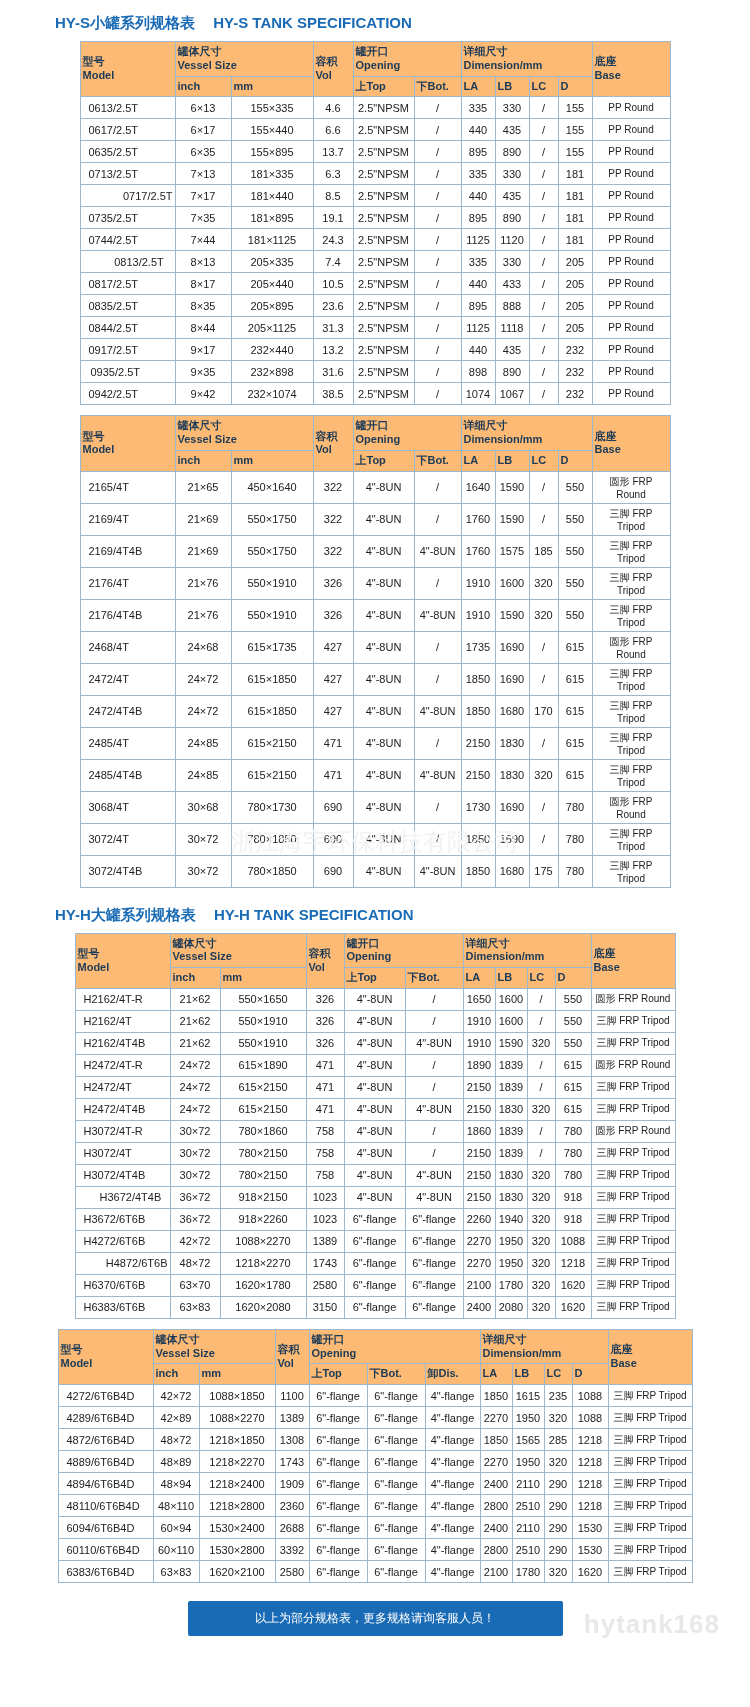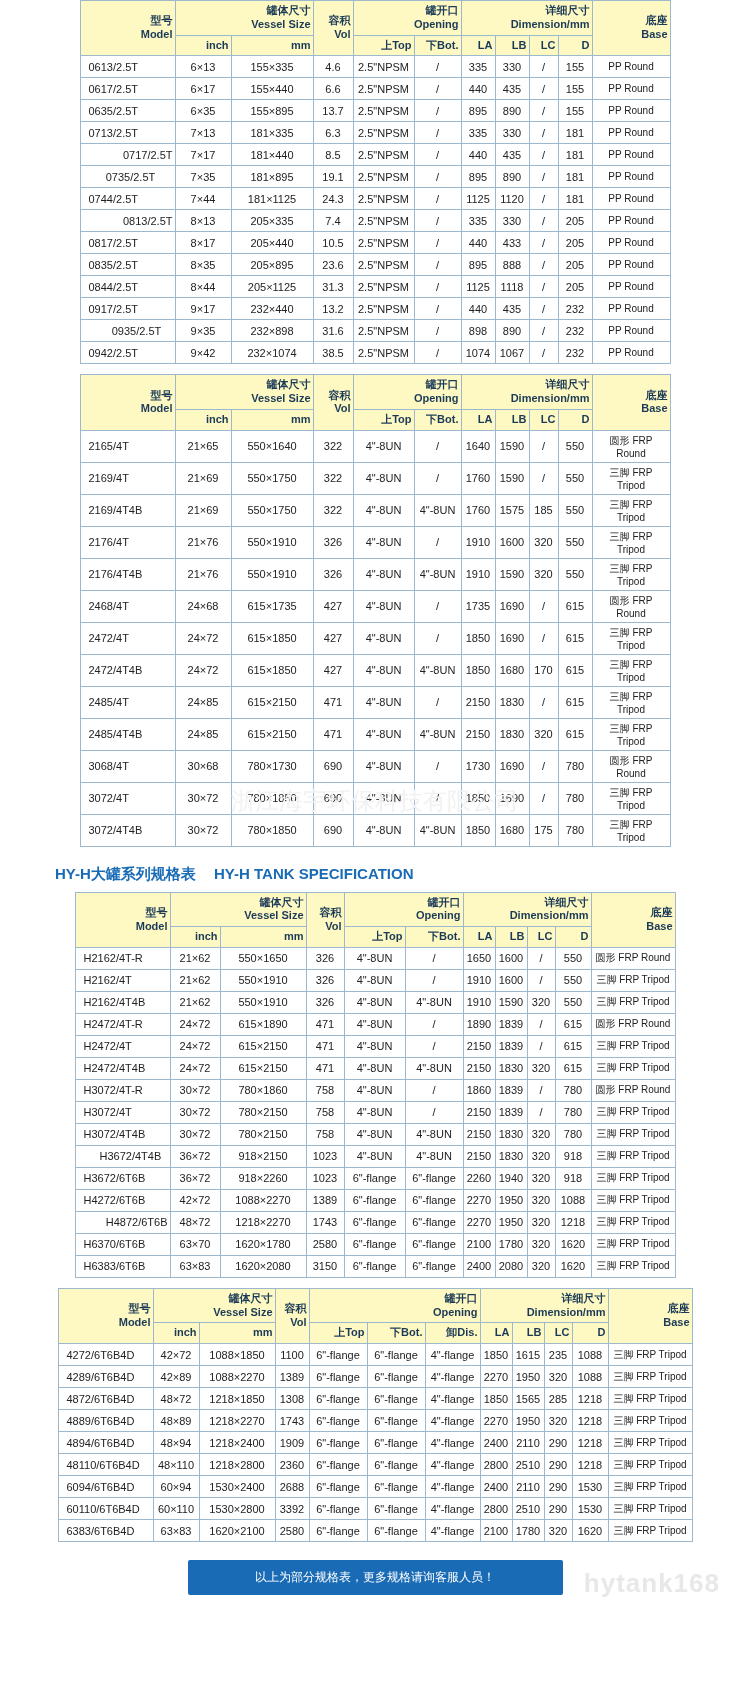--- a/index.html
+++ b/index.html
@@ -24,27 +24,27 @@
   table{
     border-collapse:collapse;
     margin:0 auto;
     background:#fff;
     table-layout:fixed;
   }
   table, th, td{
     border:1px solid #9cb8cf;
   }
   th{
-    background:#fef9c3;
+    background:#fdba74;
     color:#1b3a57;
     font-weight:bold;
     font-size:11px;
     line-height:1.25;
     padding:3px 2px;
-    text-align:right;
+    text-align:left;
   }
   td{
     font-size:11px;
     padding:3px 2px;
     text-align:center;
     color:#222;
     height:15px;
     background:#fff;
   }
   .hdr-cn{display:block;font-size:11px;}
@@ -80,20 +80,24 @@
     font-weight:normal;
     pointer-events:none;
   }
 </style>
 </head>
 <body>
 
 <div class="page">
 
   <div class="section">
+    <div class="sec-title">
+      <span class="cn">HY-S小罐系列规格表</span>
+      <span class="en">HY-S TANK SPECIFICATION</span>
+    </div>
     <table id="tbl0">
       <colgroup>
         <col style="width:95px">
           <col style="width:56px">
           <col style="width:82px">
           <col style="width:40px">
         <col style="width:61px">
           <col style="width:47px">
           <col style="width:34px">
           <col style="width:34px">
@@ -199,21 +203,21 @@
             <td>8.5</td>
             <td>2.5"NPSM</td>
             <td>/</td>
             <td>440</td>
             <td>435</td>
             <td>/</td>
             <td>181</td>
             <td style="font-size: 10px;">PP Round</td>
           </tr>
           <tr>
-            <td style="text-align: center; padding-left: 8px;">0735/2.5T</td>
+            <td style="text-align: left; padding-left: 8px;">0735/2.5T</td>
             <td>7×35</td>
             <td>181×895</td>
             <td>19.1</td>
             <td>2.5"NPSM</td>
             <td>/</td>
             <td>895</td>
             <td>890</td>
             <td>/</td>
             <td>181</td>
             <td style="font-size: 10px;">PP Round</td>
@@ -225,21 +229,21 @@
             <td>24.3</td>
             <td>2.5"NPSM</td>
             <td>/</td>
             <td>1125</td>
             <td>1120</td>
             <td>/</td>
             <td>181</td>
             <td style="font-size: 10px;">PP Round</td>
           </tr>
           <tr>
-            <td style="text-align: right; padding-left: 25px; margin-left: 48px;">0813/2.5T</td>
+            <td style="text-align: center; padding-left: 25px; margin-left: 48px;">0813/2.5T</td>
             <td>8×13</td>
             <td>205×335</td>
             <td>7.4</td>
             <td>2.5"NPSM</td>
             <td>/</td>
             <td>335</td>
             <td>330</td>
             <td>/</td>
             <td>205</td>
             <td style="font-size: 10px;">PP Round</td>
@@ -290,21 +294,21 @@
             <td>13.2</td>
             <td>2.5"NPSM</td>
             <td>/</td>
             <td>440</td>
             <td>435</td>
             <td>/</td>
             <td>232</td>
             <td style="font-size: 10px;">PP Round</td>
           </tr>
           <tr>
-            <td style="text-align: center; padding-left: 20px;">0935/2.5T</td>
+            <td style="text-align: left; padding-left: 10px;">0935/2.5T</td>
             <td>9×35</td>
             <td>232×898</td>
             <td>31.6</td>
             <td>2.5"NPSM</td>
             <td>/</td>
             <td>898</td>
             <td>890</td>
             <td>/</td>
             <td>232</td>
             <td style="font-size: 10px;">PP Round</td>
@@ -376,21 +380,21 @@
           <th>LA</th>
           <th>LB</th>
           <th>LC</th>
           <th>D</th>
         </tr>
       </thead>
       <tbody>
           <tr>
             <td style="text-align: left; padding-left: 8px;">2165/4T</td>
             <td>21×65</td>
-            <td>550×1640</td>
+            <td>450×1640</td>
             <td>322</td>
             <td>4"-8UN</td>
             <td>/</td>
             <td>1640</td>
             <td>1590</td>
             <td>/</td>
             <td>550</td>
             <td style="font-size: 10px;">圆形 FRP Round</td>
           </tr>
           <tr>

